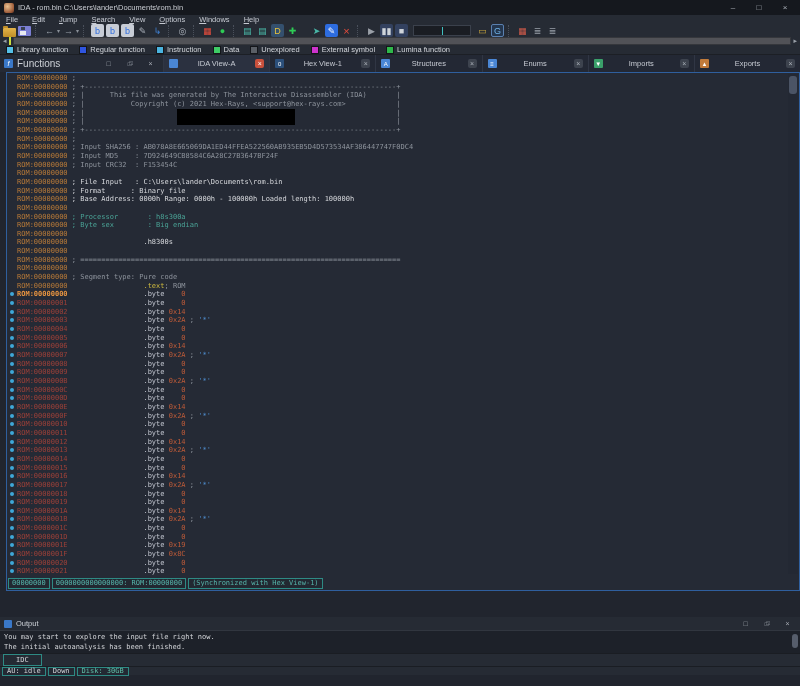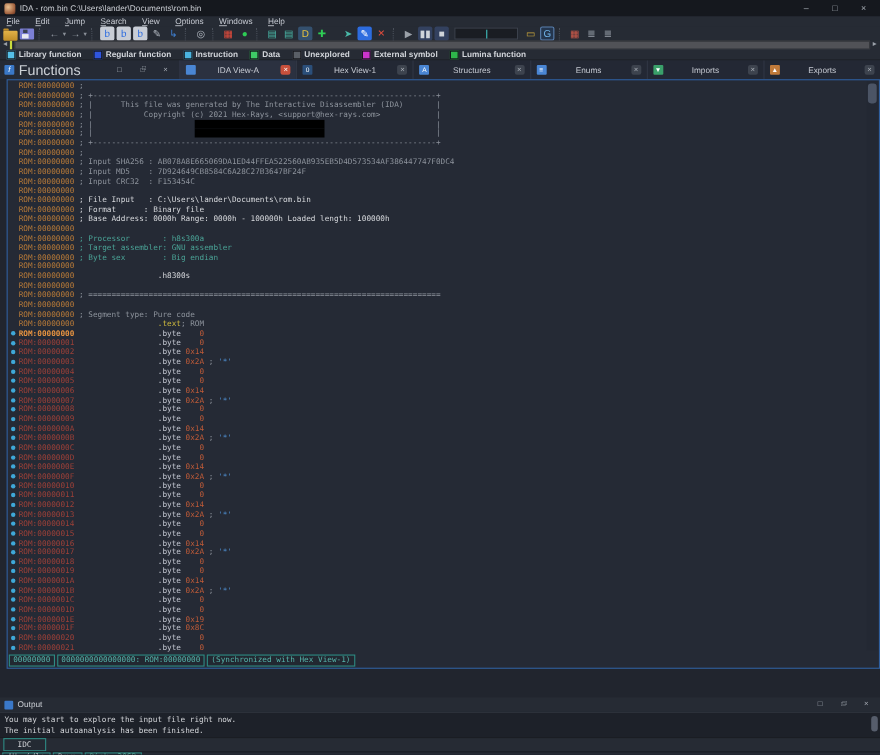--- a/index.html
+++ b/index.html
@@ -38,31 +38,31 @@
   .tb-caret { width:1px; height:8px; background:#3fc0c0; margin-left:28px; }
 
   
   .navband { height:12px; background:#262b34; display:flex; align-items:center; padding:0 3px; gap:2px; }
   .nav-arrow { color:#9aa0a8; font-size:7px; line-height:8px; }
   .nav-marker { width:2px; height:8px; background:#cadc3e; }
   .nav-strip { flex:1; height:8px; background:#515257; border:1px solid #35373c; }
 
   
   .legend { height:13px; background:#262b34; display:flex; align-items:center; padding-left:6px; gap:11px;
-            border-bottom:1px solid #1c1f25;font-weight:bold; }
+            border-bottom:1px solid #1c1f25; }
   .leg { display:inline-flex; align-items:center; gap:3px; font-size:7.5px; color:#d2d5da; }
   .leg .sw { width:8px; height:8px; border:1px solid #14161a; }
 
   
   .main { height:554px; display:flex; flex-direction:column; background:#21252e; }
   .main-top { height:17px; display:flex; }
   .fp-title { width:163px; display:flex; align-items:center; background:#252a35; padding:0 4px; gap:4px; }
   .fn-icon { width:9px; height:9px; background:#3a78c8; color:#fff; font-size:7px; font-style:italic;
              display:inline-flex; align-items:center; justify-content:center; border-radius:1px; }
-  .fp-ttl { font-size:13px; color:#ccd0d6; flex:1; }
+  .fp-ttl { font-size:10px; color:#ccd0d6; flex:1; }
   .panel-ctl { font-size:7px; color:#a6abb4; width:17px; text-align:center; }
   .float-glyph { text-shadow:1.5px -1.5px 0 currentColor; font-size:6px; }
 
   .tabbar { flex:1; display:flex; background:#232834; align-items:stretch; }
   .tab { flex:1; display:flex; align-items:center; gap:3px; padding:0 5px; border-left:1px solid #303644;
          font-size:7.5px; color:#c6cad2; }
   .tab.active { background:#2b3140; }
   .tab-icon { width:9px; height:9px; border-radius:1px; display:inline-flex; align-items:center;
               justify-content:center; font-size:6px; color:#fff; }
   .tab-label { flex:1; text-align:center; }
@@ -334,40 +334,38 @@
             <div class="lrow"><span class="addr-h">ROM:00000000</span><span class="sg-c"> ;</span></div>
             <div class="lrow"><span class="addr-h">ROM:00000000</span><span class="sg-c"> ; Input SHA256 : AB078A8E665069DA1ED44FFEA522560AB935EB5D4D573534AF386447747F0DC4</span></div>
             <div class="lrow"><span class="addr-h">ROM:00000000</span><span class="sg-c"> ; Input MD5    : 7D924649CB8584C6A28C27B3647BF24F</span></div>
             <div class="lrow"><span class="addr-h">ROM:00000000</span><span class="sg-c"> ; Input CRC32  : F153454C</span></div>
             <div class="lrow"><span class="addr-h">ROM:00000000</span></div>
             <div class="lrow"><span class="addr-h">ROM:00000000</span><span class="sg-w"> ; File Input   : C:\Users\lander\Documents\rom.bin</span></div>
             <div class="lrow"><span class="addr-h">ROM:00000000</span><span class="sg-w"> ; Format      : Binary file</span></div>
             <div class="lrow"><span class="addr-h">ROM:00000000</span><span class="sg-w"> ; Base Address: 0000h Range: 0000h - 100000h Loaded length: 100000h</span></div>
             <div class="lrow"><span class="addr-h">ROM:00000000</span></div>
             <div class="lrow"><span class="addr-h">ROM:00000000</span><span class="sg-t"> ; Processor       : h8s300a</span></div>
-            <div class="lrow"><span class="addr-h">ROM:00000000</span><span class="sg-t"> ; Target assembler: GNU assembler</span></div>
             <div class="lrow"><span class="addr-h">ROM:00000000</span><span class="sg-t"> ; Byte sex        : Big endian</span></div>
             <div class="lrow"><span class="addr-h">ROM:00000000</span></div>
             <div class="lrow"><span class="addr-h">ROM:00000000</span><span class="sg-w">                  .h8300s</span></div>
             <div class="lrow"><span class="addr-h">ROM:00000000</span></div>
             <div class="lrow"><span class="addr-h">ROM:00000000</span><span class="sg-c"> ; ============================================================================</span></div>
             <div class="lrow"><span class="addr-h">ROM:00000000</span></div>
             <div class="lrow"><span class="addr-h">ROM:00000000</span><span class="sg-c"> ; Segment type: Pure code</span></div>
             <div class="lrow"><span class="addr-h">ROM:00000000</span><span class="sg-y">                  .text</span><span class="sg-c">; ROM</span></div>
             <div class="lrow"><span class="dot"></span><span class="addr-u">ROM:00000000</span><span class="sg-m">                  .byte</span><span class="sg-v">    0</span></div>
             <div class="lrow"><span class="dot"></span><span class="addr-d">ROM:00000001</span><span class="sg-m">                  .byte</span><span class="sg-v">    0</span></div>
             <div class="lrow"><span class="dot"></span><span class="addr-d">ROM:00000002</span><span class="sg-m">                  .byte</span><span class="sg-v"> 0x14</span></div>
             <div class="lrow"><span class="dot"></span><span class="addr-d">ROM:00000003</span><span class="sg-m">                  .byte</span><span class="sg-v"> 0x2A</span><span class="sg-c"> ; </span><span class="sg-ch">'*'</span></div>
             <div class="lrow"><span class="dot"></span><span class="addr-d">ROM:00000004</span><span class="sg-m">                  .byte</span><span class="sg-v">    0</span></div>
             <div class="lrow"><span class="dot"></span><span class="addr-d">ROM:00000005</span><span class="sg-m">                  .byte</span><span class="sg-v">    0</span></div>
             <div class="lrow"><span class="dot"></span><span class="addr-d">ROM:00000006</span><span class="sg-m">                  .byte</span><span class="sg-v"> 0x14</span></div>
             <div class="lrow"><span class="dot"></span><span class="addr-d">ROM:00000007</span><span class="sg-m">                  .byte</span><span class="sg-v"> 0x2A</span><span class="sg-c"> ; </span><span class="sg-ch">'*'</span></div>
             <div class="lrow"><span class="dot"></span><span class="addr-d">ROM:00000008</span><span class="sg-m">                  .byte</span><span class="sg-v">    0</span></div>
             <div class="lrow"><span class="dot"></span><span class="addr-d">ROM:00000009</span><span class="sg-m">                  .byte</span><span class="sg-v">    0</span></div>
-            <div class="lrow"><span class="dot"></span><span class="addr-d">ROM:0000000A</span><span class="sg-m">                  .byte</span><span class="sg-v"> 0x14</span></div>
             <div class="lrow"><span class="dot"></span><span class="addr-d">ROM:0000000B</span><span class="sg-m">                  .byte</span><span class="sg-v"> 0x2A</span><span class="sg-c"> ; </span><span class="sg-ch">'*'</span></div>
             <div class="lrow"><span class="dot"></span><span class="addr-d">ROM:0000000C</span><span class="sg-m">                  .byte</span><span class="sg-v">    0</span></div>
             <div class="lrow"><span class="dot"></span><span class="addr-d">ROM:0000000D</span><span class="sg-m">                  .byte</span><span class="sg-v">    0</span></div>
             <div class="lrow"><span class="dot"></span><span class="addr-d">ROM:0000000E</span><span class="sg-m">                  .byte</span><span class="sg-v"> 0x14</span></div>
             <div class="lrow"><span class="dot"></span><span class="addr-d">ROM:0000000F</span><span class="sg-m">                  .byte</span><span class="sg-v"> 0x2A</span><span class="sg-c"> ; </span><span class="sg-ch">'*'</span></div>
             <div class="lrow"><span class="dot"></span><span class="addr-d">ROM:00000010</span><span class="sg-m">                  .byte</span><span class="sg-v">    0</span></div>
             <div class="lrow"><span class="dot"></span><span class="addr-d">ROM:00000011</span><span class="sg-m">                  .byte</span><span class="sg-v">    0</span></div>
             <div class="lrow"><span class="dot"></span><span class="addr-d">ROM:00000012</span><span class="sg-m">                  .byte</span><span class="sg-v"> 0x14</span></div>
             <div class="lrow"><span class="dot"></span><span class="addr-d">ROM:00000013</span><span class="sg-m">                  .byte</span><span class="sg-v"> 0x2A</span><span class="sg-c"> ; </span><span class="sg-ch">'*'</span></div>
             <div class="lrow"><span class="dot"></span><span class="addr-d">ROM:00000014</span><span class="sg-m">                  .byte</span><span class="sg-v">    0</span></div>

